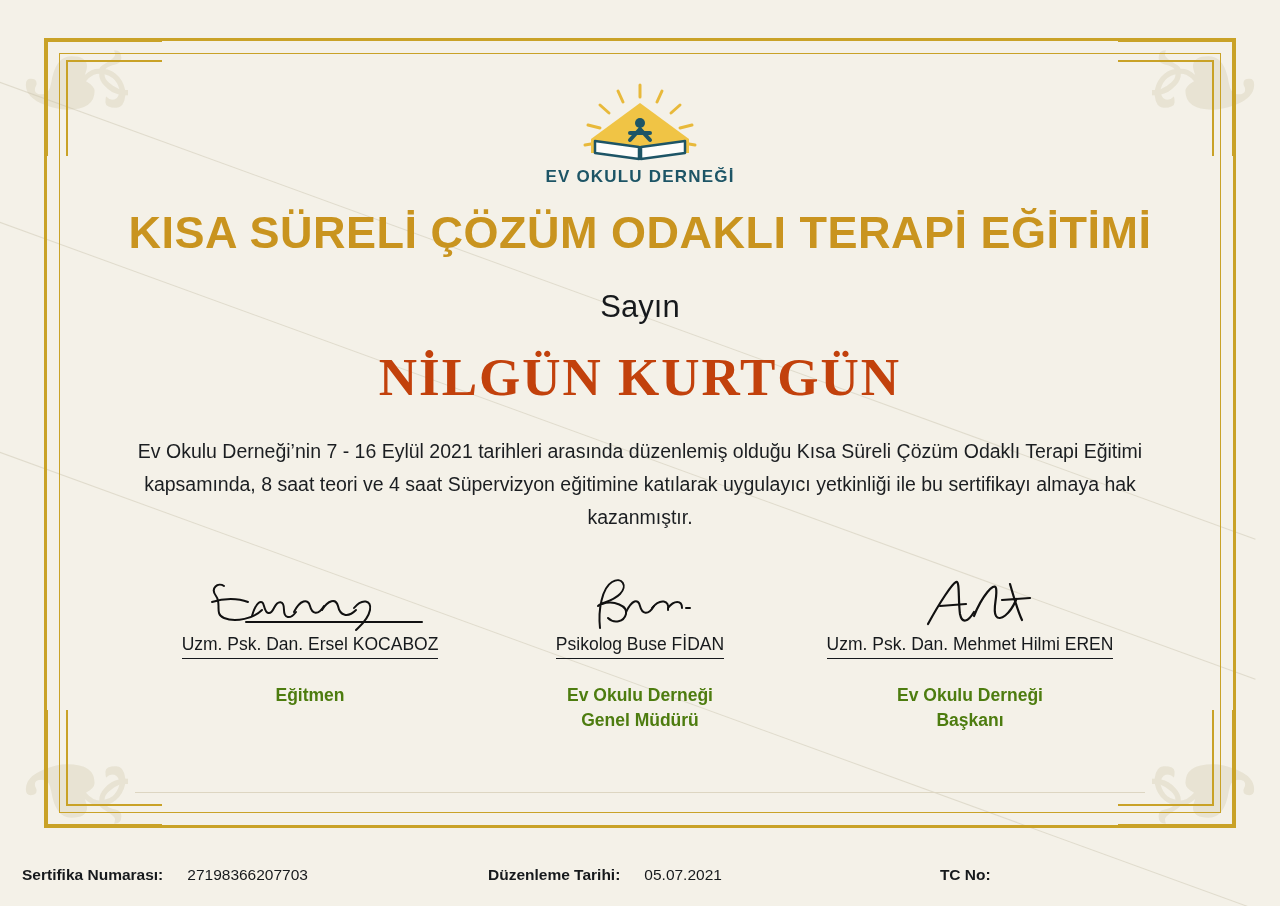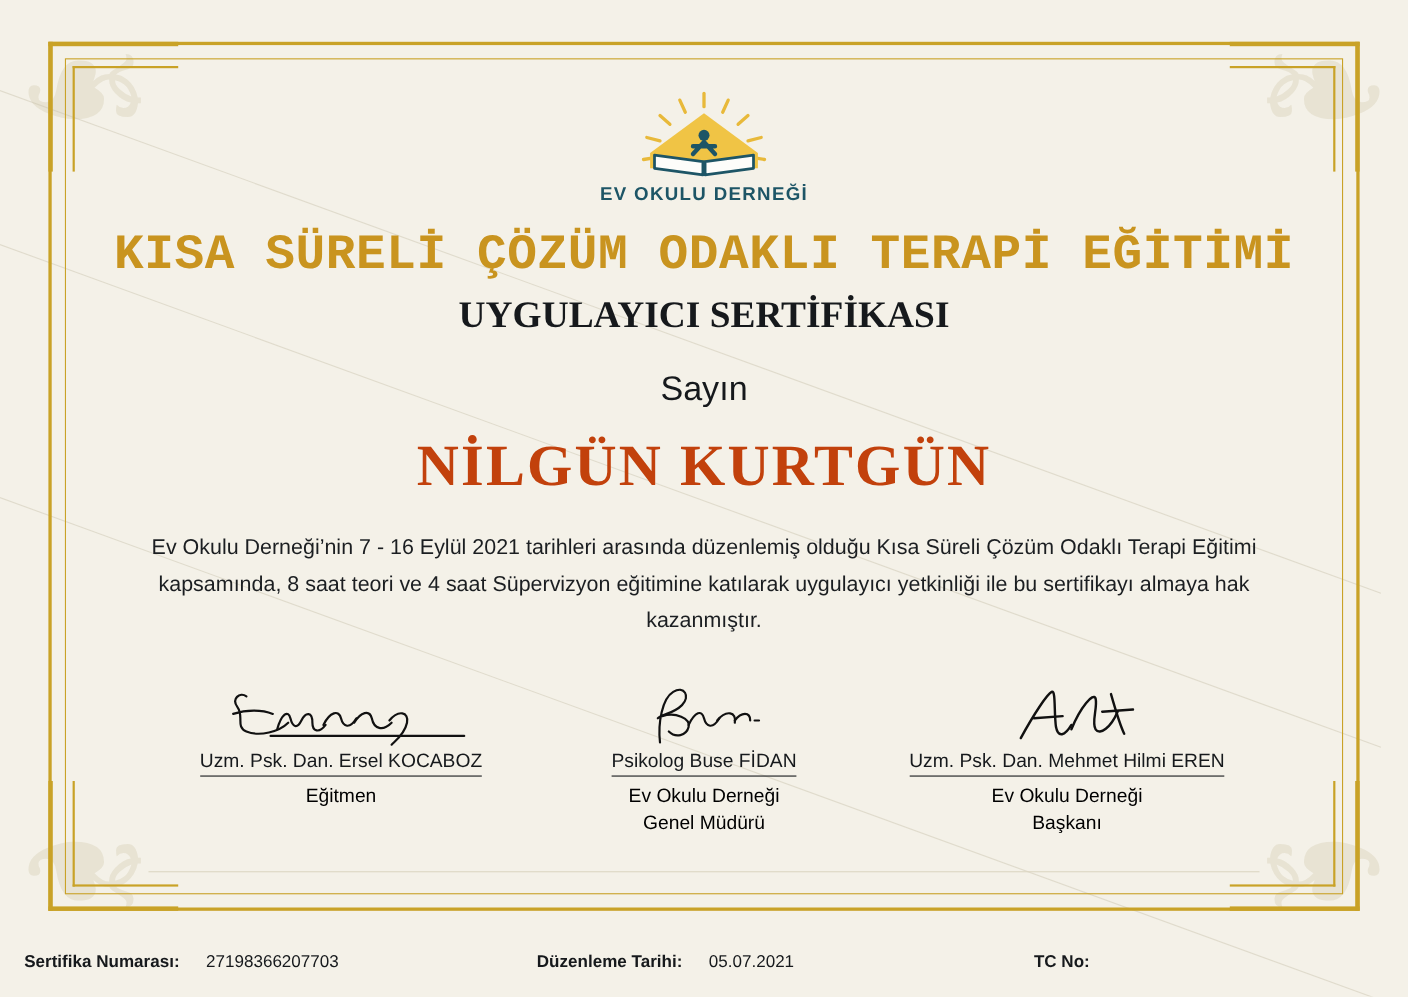--- a/index.html
+++ b/index.html
@@ -110,21 +110,21 @@
     font-size: 17px;
     font-weight: bold;
     letter-spacing: 1.2px;
     color: #1d5566;
     font-family: "Liberation Sans", sans-serif;
   }
 
   
   .title-main {
     margin-top: 20px;
-    font-family: Liberation Mono, monospace;
+    font-family: Liberation Sans, sans-serif;
     font-weight: bold;
     font-size: 45px;
     letter-spacing: 0.5px;
     color: #c9941f;
     text-align: center;
     white-space: nowrap;
   }
   .title-sub {
     margin-top: 10px;
     font-family: "Liberation Serif", serif;
@@ -178,24 +178,24 @@
     justify-content: center;
   }
   .sig-name {
     font-size: 17.5px;
     color: #16191c;
     padding-bottom: 3px;
     border-bottom: 1.5px solid #16191c;
     white-space: nowrap;
   }
   .sig-role {
-    margin-top: 5px;
+    margin-top: 24px;
     font-size: 17.5px;
-    font-weight: normal;
-    color: #000000;
+    font-weight: bold;
+    color: #4d7c0f;
     text-align: center;
     line-height: 25px;
   }
 
   .bottom-rule {
     margin-top: auto;
     margin-bottom: 6px;
     width: 1010px;
     height: 1px;
     background: #ddd6c2;
@@ -285,21 +285,20 @@
 
           <path d="M40 58 L84 64 L84 76 L40 70 Z" fill="#fdfdfa" stroke="#1d5566" stroke-width="2.5" stroke-linejoin="round"></path>
           <path d="M130 58 L86 64 L86 76 L130 70 Z" fill="#fdfdfa" stroke="#1d5566" stroke-width="2.5" stroke-linejoin="round"></path>
           <line x1="85" y1="63" x2="85" y2="76" stroke="#1d5566" stroke-width="2.5"></line>
         </svg>
       </div>
       <div class="logo-text">EV OKULU DERNEĞİ</div>
     </div>
 
     <div class="title-main">KISA SÜRELİ ÇÖZÜM ODAKLI TERAPİ EĞİTİMİ</div>
-    <div class="title-sub">UYGULAYICI SERTİFİKASI</div>
 
     <div class="salutation">Sayın</div>
     <div class="recipient">NİLGÜN KURTGÜN</div>
 
     <div class="body-text">Ev Okulu Derneği’nin 7 - 16 Eylül 2021 tarihleri arasında düzenlemiş olduğu Kısa Süreli Çözüm Odaklı Terapi Eğitimi kapsamında, 8 saat teori ve 4 saat Süpervizyon eğitimine katılarak uygulayıcı yetkinliği ile bu sertifikayı almaya hak kazanmıştır.</div>
 
     <div class="signatures">
 
       <div class="sig">
         <div class="sig-img">

